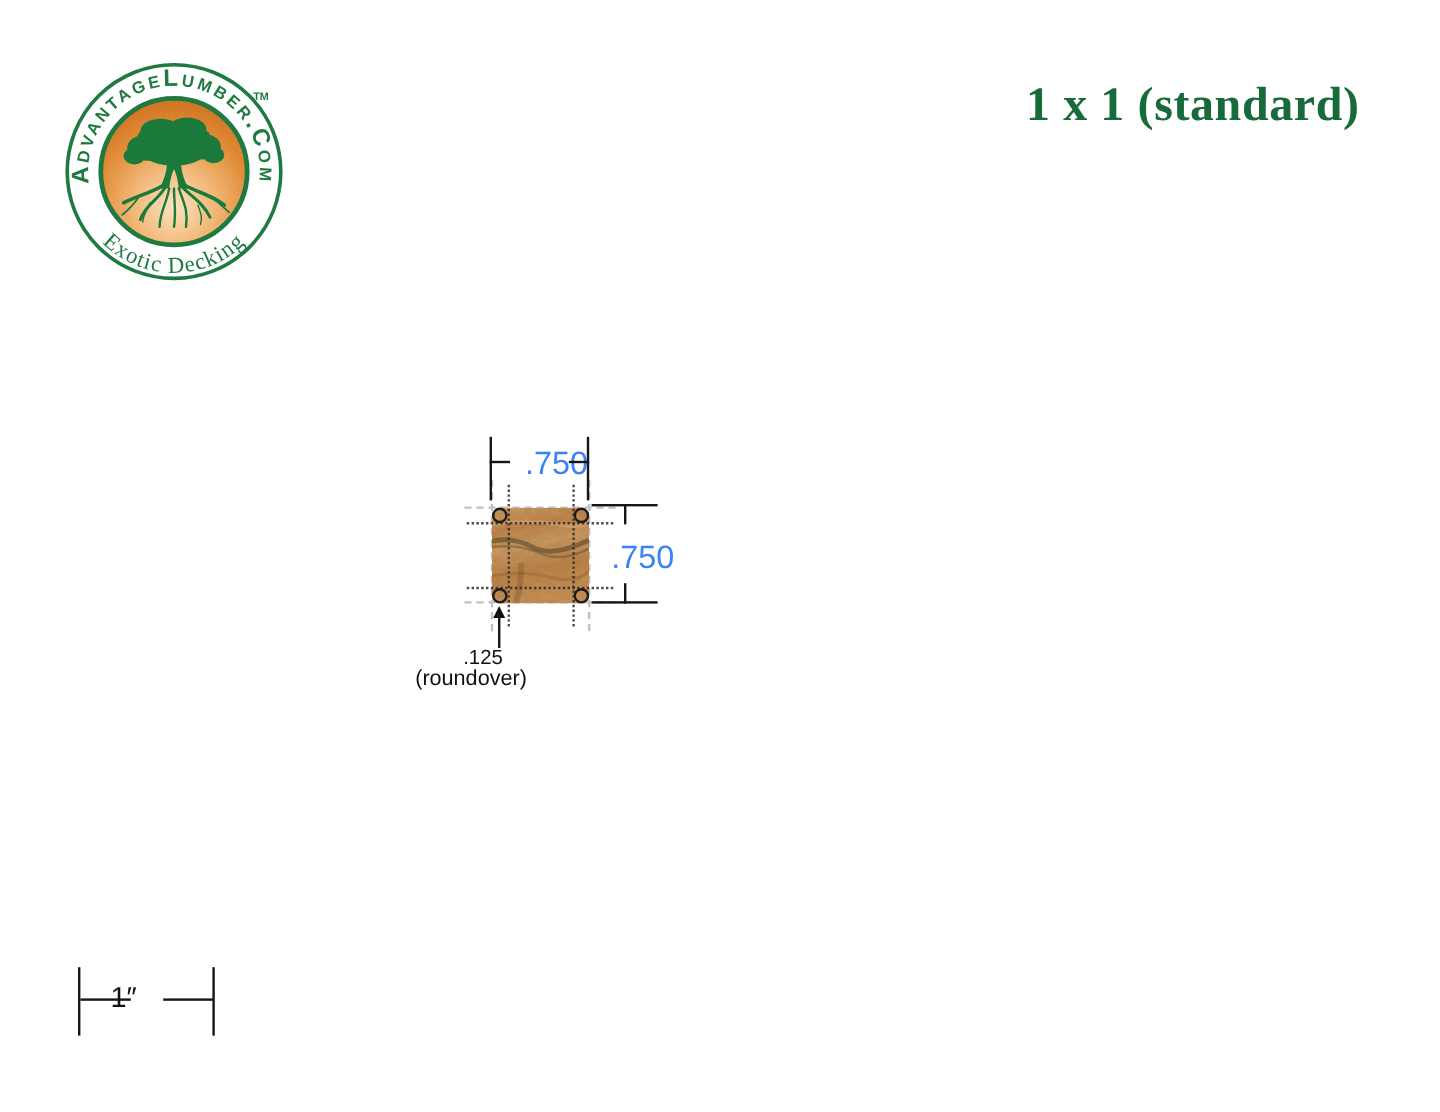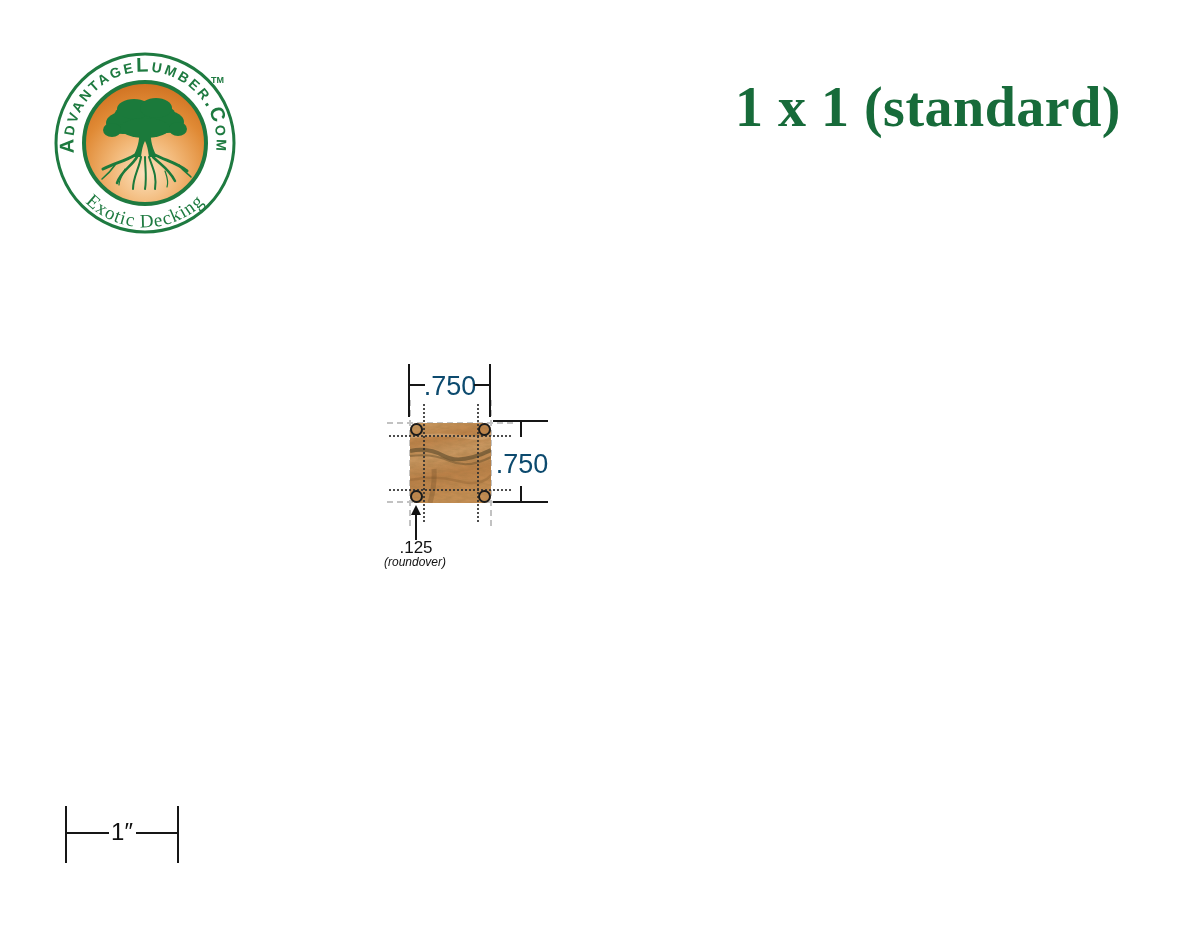--- a/index.html
+++ b/index.html
@@ -6,30 +6,30 @@
   .canvas {
     position:relative; width:1200px; height:927px; background:#ffffff;
     overflow:hidden; font-family:"Liberation Sans", sans-serif;
   }
   .line { position:absolute; background:#161616; }
   .gdash-h { position:absolute; height:0; border-top:2px dashed #c2c2c2; }
   .gdash-v { position:absolute; width:0; border-left:2px dashed #c2c2c2; }
   .bdot-h  { position:absolute; height:0; border-top:2px dotted #2e2e2e; opacity:.85; z-index:6; }
   .bdot-v  { position:absolute; width:0; border-left:2px dotted #2e2e2e; opacity:.85; z-index:6; }
   .page-title {
-    position:absolute; top:63px; right:67px; margin:12px;
+    position:absolute; top:63px; right:67px; margin:0;
     font-family:"Liberation Serif", serif; font-weight:bold;
-    font-size:56px; color:#176b3a; letter-spacing:0.5px; white-space:nowrap;
+    font-size:40px; color:#176b3a; letter-spacing:0.5px; white-space:nowrap;
   }
   .dim-label {
-    position:absolute; color:#0c4a6e; font-size:27px; text-align:center;
+    position:absolute; color:#3b82f6; font-size:27px; text-align:right;
     font-family:"Liberation Sans", sans-serif; white-space:nowrap;
   }
   .small-label {
-    position:absolute; color:#111; text-align:center;
+    position:absolute; color:#111; text-align:left;
     font-family:"Liberation Sans", sans-serif; white-space:nowrap;
   }
   .wood {
     position:absolute; left:410px; top:423px; width:81px; height:80px;
     border-radius:7px; overflow:hidden; z-index:4;
   }
   .corner-circle {
     position:absolute; width:13px; height:13px; box-sizing:border-box;
     border:2px solid #1c1c1c; border-radius:50%; z-index:8; background:transparent;
   }
@@ -163,21 +163,21 @@
 
     <div class="line z7" style="left:493px; top:420px; width:55px; height:2px;"></div>
     <div class="line z7" style="left:493px; top:501px; width:55px; height:2px;"></div>
     <div class="line z7" style="left:520px; top:420px; width:2px; height:17px;"></div>
     <div class="line z7" style="left:520px; top:486px; width:2px; height:17px;"></div>
     <div class="dim-label" style="left:482px; top:449px; width:80px;">.750</div>
 
     <div class="arrow-head" style="left:411px; top:505px;"></div>
     <div class="line" style="left:415px; top:514px; width:2px; height:26px;"></div>
     <div class="small-label" style="left:386px; top:538px; width:60px; font-size:17px;">.125</div>
-    <div class="small-label" style="left:365px; top:555px; width:100px; font-size:12px; font-style:italic;">(roundover)</div>
+    <div class="small-label" style="left:346px; top:555px; width:100px; font-size:18px; ">(roundover)</div>
   </div>
 
   <div>
     <div class="line" style="left:65px; top:806px; width:2px; height:57px;"></div>
     <div class="line" style="left:177px; top:806px; width:2px; height:57px;"></div>
     <div class="line" style="left:67px; top:832px; width:42px; height:2px;"></div>
     <div class="line" style="left:136px; top:832px; width:42px; height:2px;"></div>
     <div class="small-label" style="left:92px; top:818px; width:60px; font-size:24px;">1″</div>
   </div>
 

